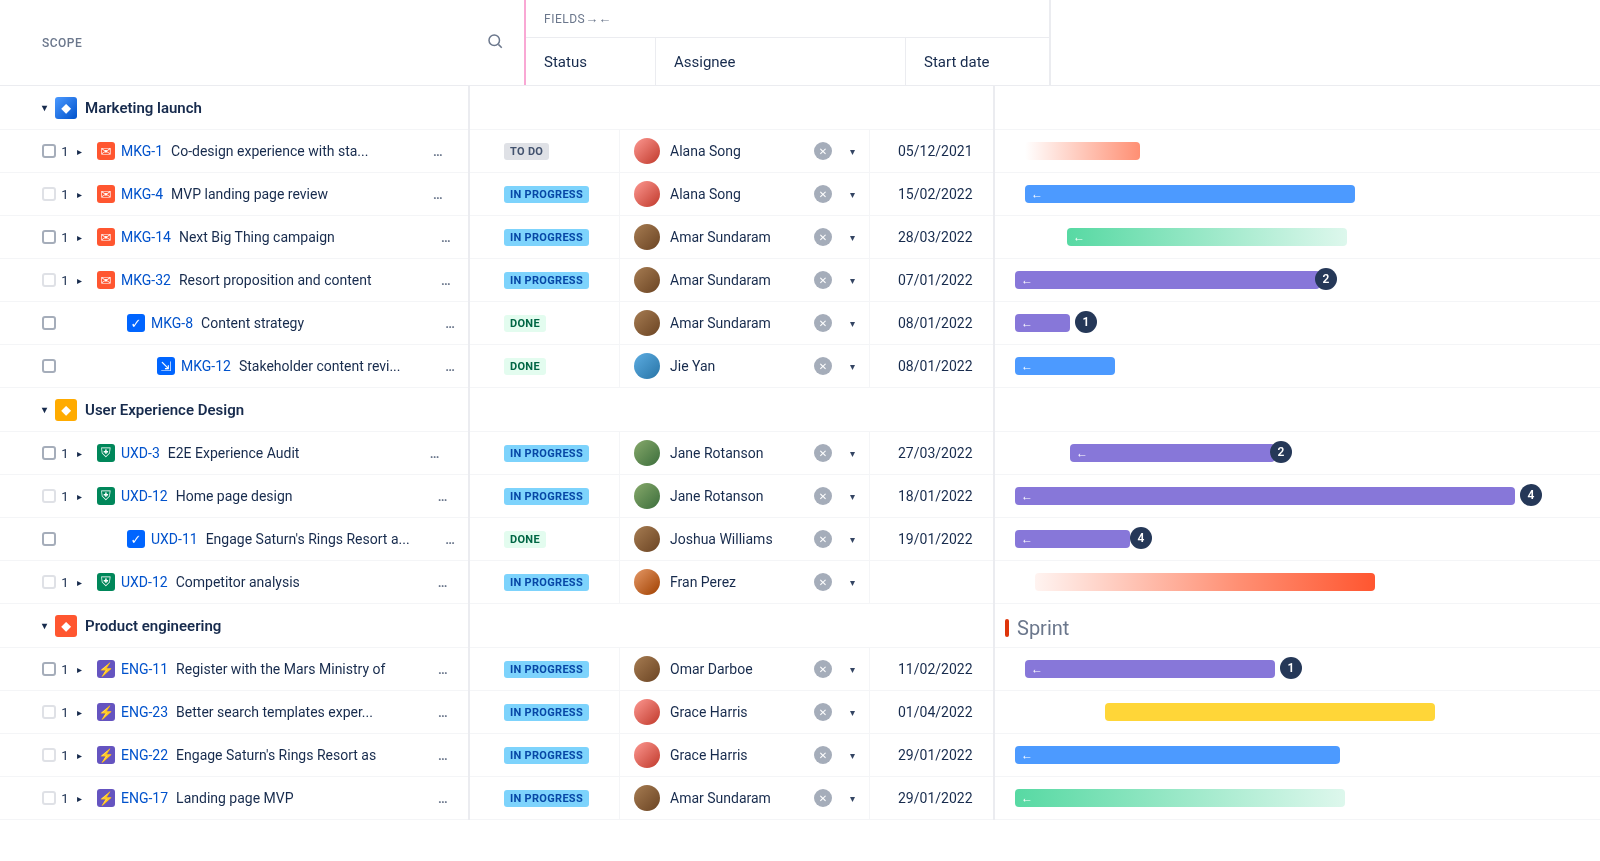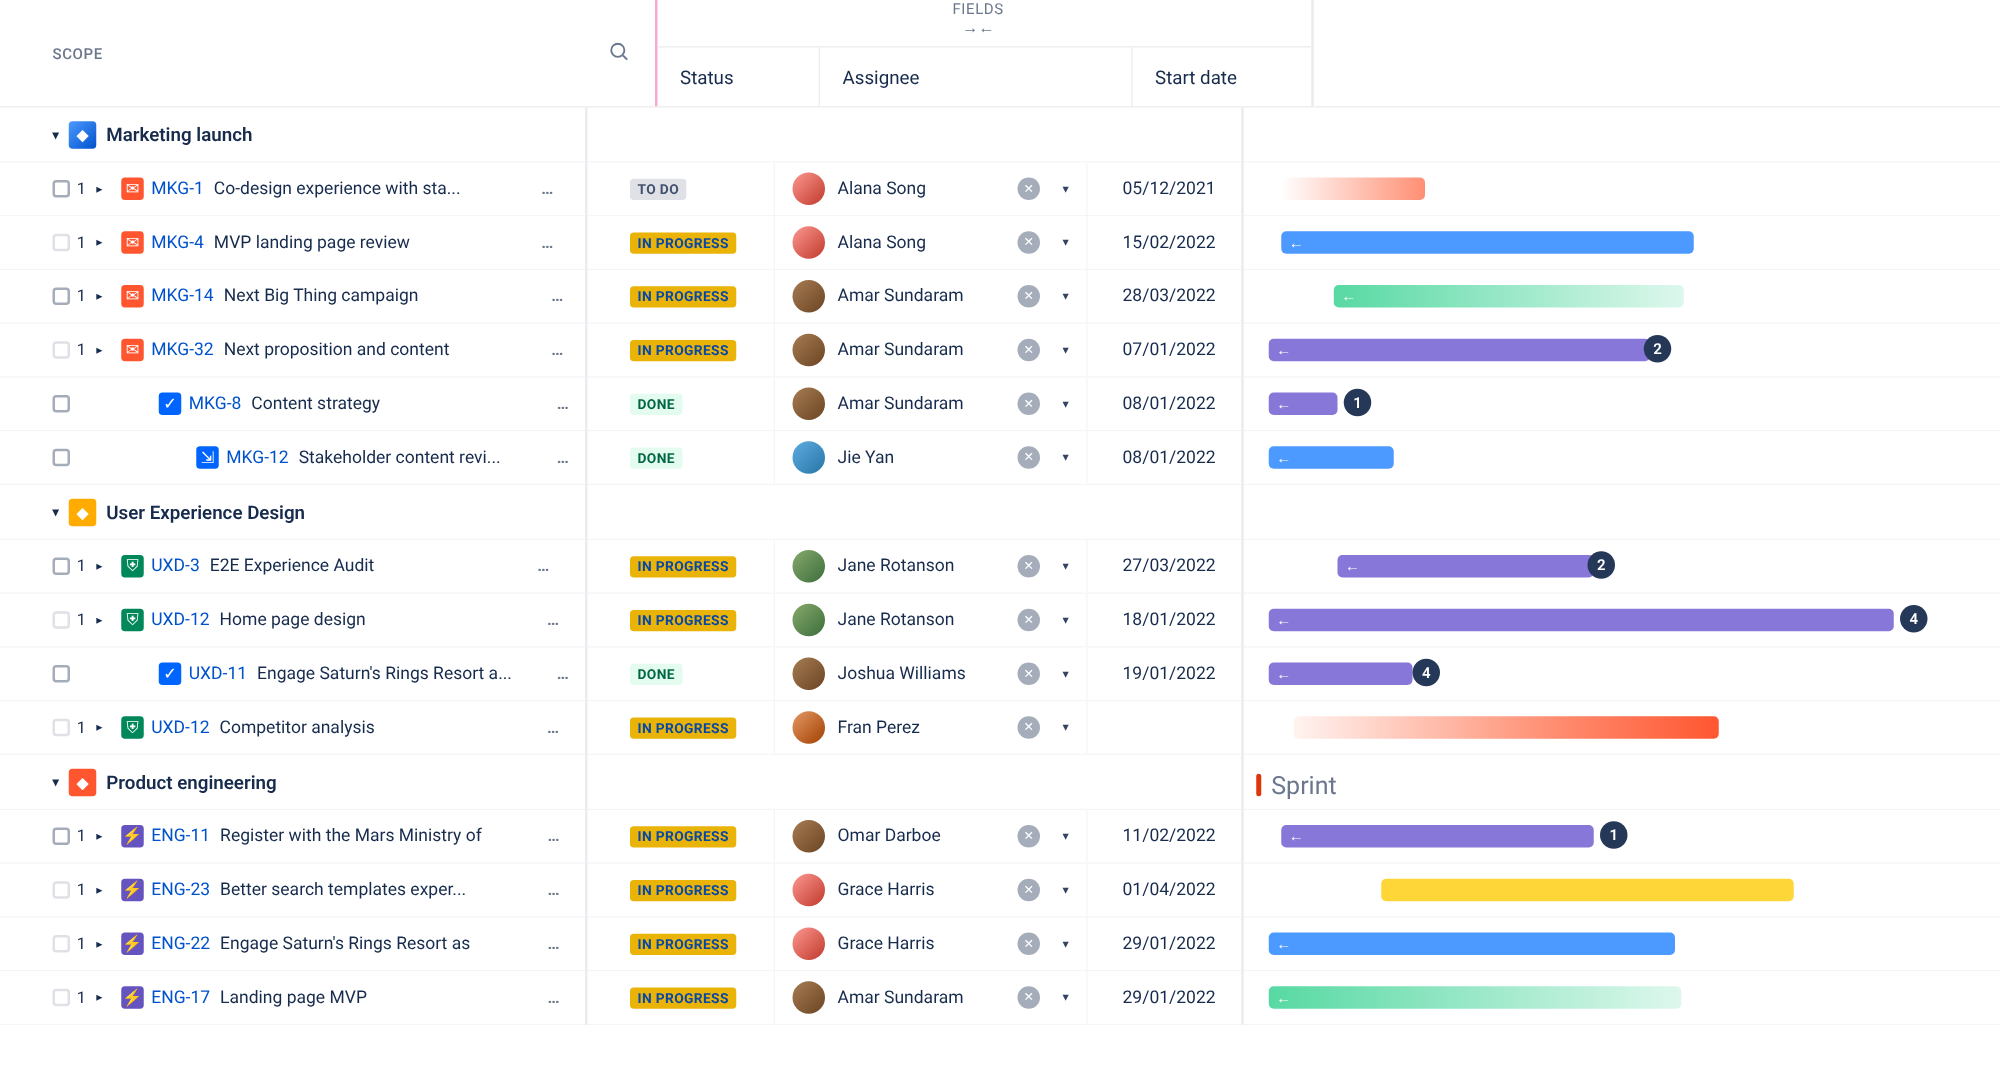--- a/index.html
+++ b/index.html
@@ -5,21 +5,21 @@
 * { box-sizing: border-box; margin: 0; padding: 0; }
 body { font-family: -apple-system, BlinkMacSystemFont, "Segoe UI", Roboto, sans-serif; font-size: 13px; color: #172B4D; background: #fff; }
 .container { width: 1600px; height: 861px; overflow: hidden; position: relative; }
 
 .header-row { display: flex; border-bottom: 1px solid #ebecf0; }
 .scope-header { width: 526px; display: flex; align-items: center; justify-content: space-between; padding: 0 20px 0 42px; border-right: 2px solid #f9a8d4; height: 85px; gap: 48px; }
 .scope-label { font-size: 12px; letter-spacing: 0.5px; color: #6B778C; font-weight: 500; }
 .search-icon { color: #6B778C; cursor: pointer; }
 
 .fields-col { width: 525px; border-right: 2px solid #ebecf0; display: flex; flex-direction: column; }
-.fields-top { height: 38px; display: flex; align-items: center; padding: 0 28px 0 18px; border-bottom: 1px solid #ebecf0; flex-direction: column; }
+.fields-top { height: 38px; display: flex; align-items: center; padding: 0 28px 0 18px; border-bottom: 1px solid #ebecf0; }
 .fields-label { font-size: 12px; color: #6B778C; letter-spacing: 0.5px; }
 .collapse-icon { color: #6B778C; cursor: pointer; font-weight: bold; }
 .fields-sub { display: flex; height: 47px; align-items: center; }
 .fields-sub > div { padding-left: 18px; color: #172B4D; font-size: 15px; }
 .col-status { width: 130px; border-right: 1px solid #ebecf0; height: 100%; display:flex; align-items:center; }
 .col-assignee { width: 250px; border-right: 1px solid #ebecf0; height: 100%; display:flex; align-items:center; }
 .col-start { flex: 1; height: 100%; display:flex; align-items:center; }
 
 .timeline-header { flex: 1; display: flex; flex-direction: column; }
 .timeline-months { display: flex; height: 38px; align-items: center; }
@@ -51,21 +51,21 @@
 .ic-sub { background:#0065FF; color:#fff; }
 .key { color: #0052CC; font-size: 14px; margin-right: 8px; white-space: nowrap; cursor: pointer; }
 .title { font-size: 14px; color: #172B4D; white-space: nowrap; overflow: hidden; text-overflow: ellipsis; flex: 1; max-width: 250px; cursor: pointer; }
 .more { color: #6B778C; margin: 0 12px; cursor: pointer; font-weight: bold; letter-spacing:1px; }
 
 .frow { height: 43px; display: flex; align-items: center; border-bottom: 1px solid #f4f5f7; }
 .fgroup { height: 44px; border-bottom: 1px solid #f4f5f7; }
 .status-cell { width: 130px; padding-left: 14px; border-right: 1px solid #f4f5f7; height:100%; display:flex; align-items:center;margin-left:20px; }
 .lozenge { padding: 2px 6px; border-radius: 3px; font-size: 11px; font-weight: 700; letter-spacing: 0.3px; }
 .l-todo { background: #DFE1E6; color: #42526E; }
-.l-inprogress { background: #eab308; color: #0747A6; }
+.l-inprogress { background: #7dd3fc; color: #0747A6; }
 .l-done { background: #E3FCEF; color: #006644; }
 .assignee-cell { width: 250px; padding-left: 14px; border-right: 1px solid #f4f5f7; height:100%; display:flex; align-items:center; gap:10px; }
 .avatar { width: 26px; height: 26px; border-radius: 50%; background: linear-gradient(135deg,#B37FEB,#6554C0); flex-shrink:0; display:flex; align-items:center; justify-content:center; color:#fff; font-size:11px; font-weight:600; }
 .av1 { background: linear-gradient(135deg,#FD9891,#C0392B); }
 .av2 { background: linear-gradient(135deg,#A67C52,#6B4423); }
 .av3 { background: linear-gradient(135deg,#87A96B,#3C6E3C); }
 .av4 { background: linear-gradient(135deg,#5DADE2,#2874A6); }
 .av5 { background: linear-gradient(135deg,#E59866,#A04000); }
 .assignee-name { font-size: 14px; flex:1; }
 .clear { width: 18px; height: 18px; border-radius: 50%; background: #A5ADBA; color:#fff; display:flex; align-items:center; justify-content:center; font-size:10px; cursor:pointer; }
@@ -147,21 +147,21 @@
       <span class="key">MKG-14</span>
       <span class="title">Next Big Thing campaign</span>
       <span class="more">…</span>
         </div>
         <div class="row">
           <span class="checkbox dim"></span>
           <span class="count">1</span>
           <span class="expand">▸</span>
       <span class="item-icon ic-story">✉</span>
       <span class="key">MKG-32</span>
-      <span class="title">Next proposition and content</span>
+      <span class="title">Resort proposition and content</span>
       <span class="more">…</span>
         </div>
         <div class="row">
           <span class="checkbox"></span>
           <span class="count"></span>
           <span class="expand"></span>
           <span style="width:30px; flex-shrink:0;"></span>
       <span class="item-icon ic-task">✓</span>
       <span class="key">MKG-8</span>
       <span class="title">Content strategy</span>

